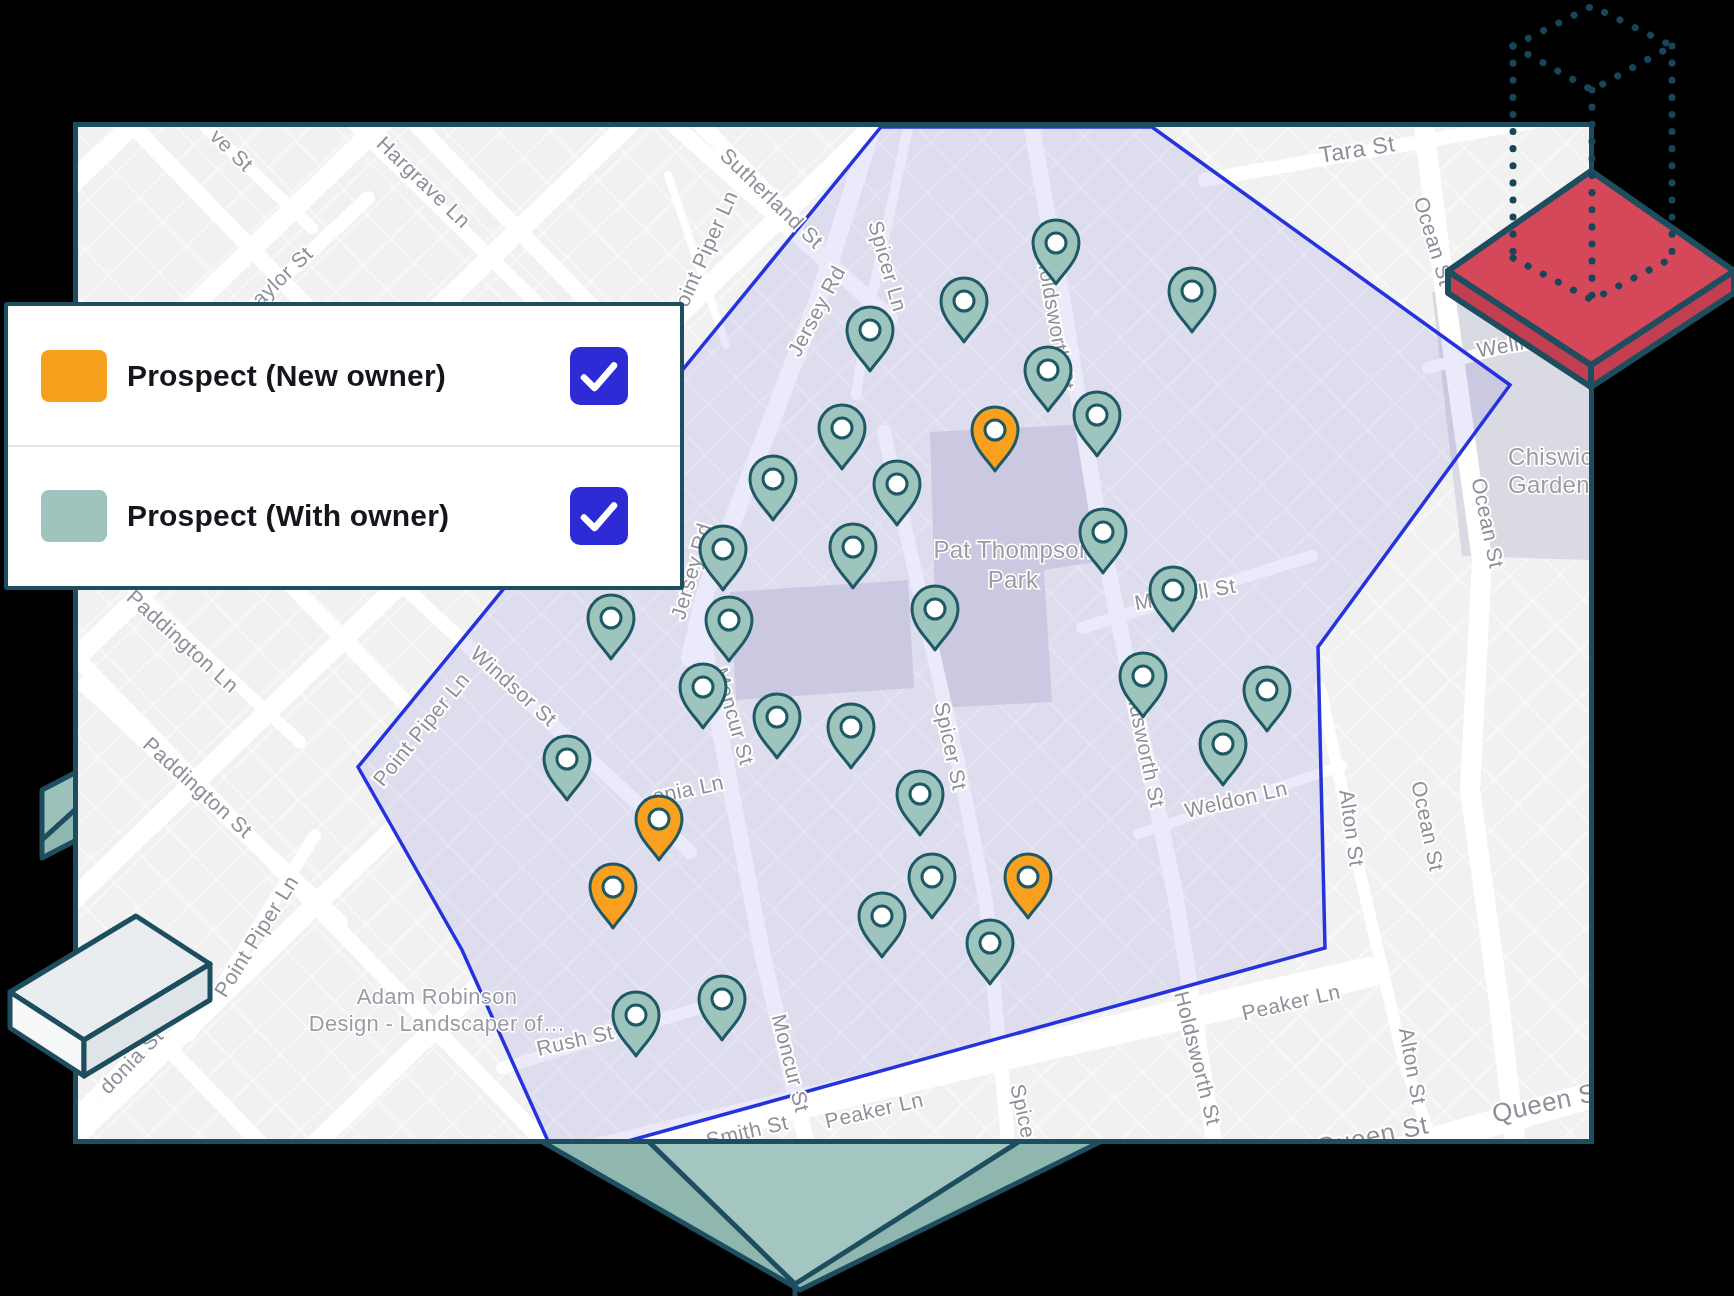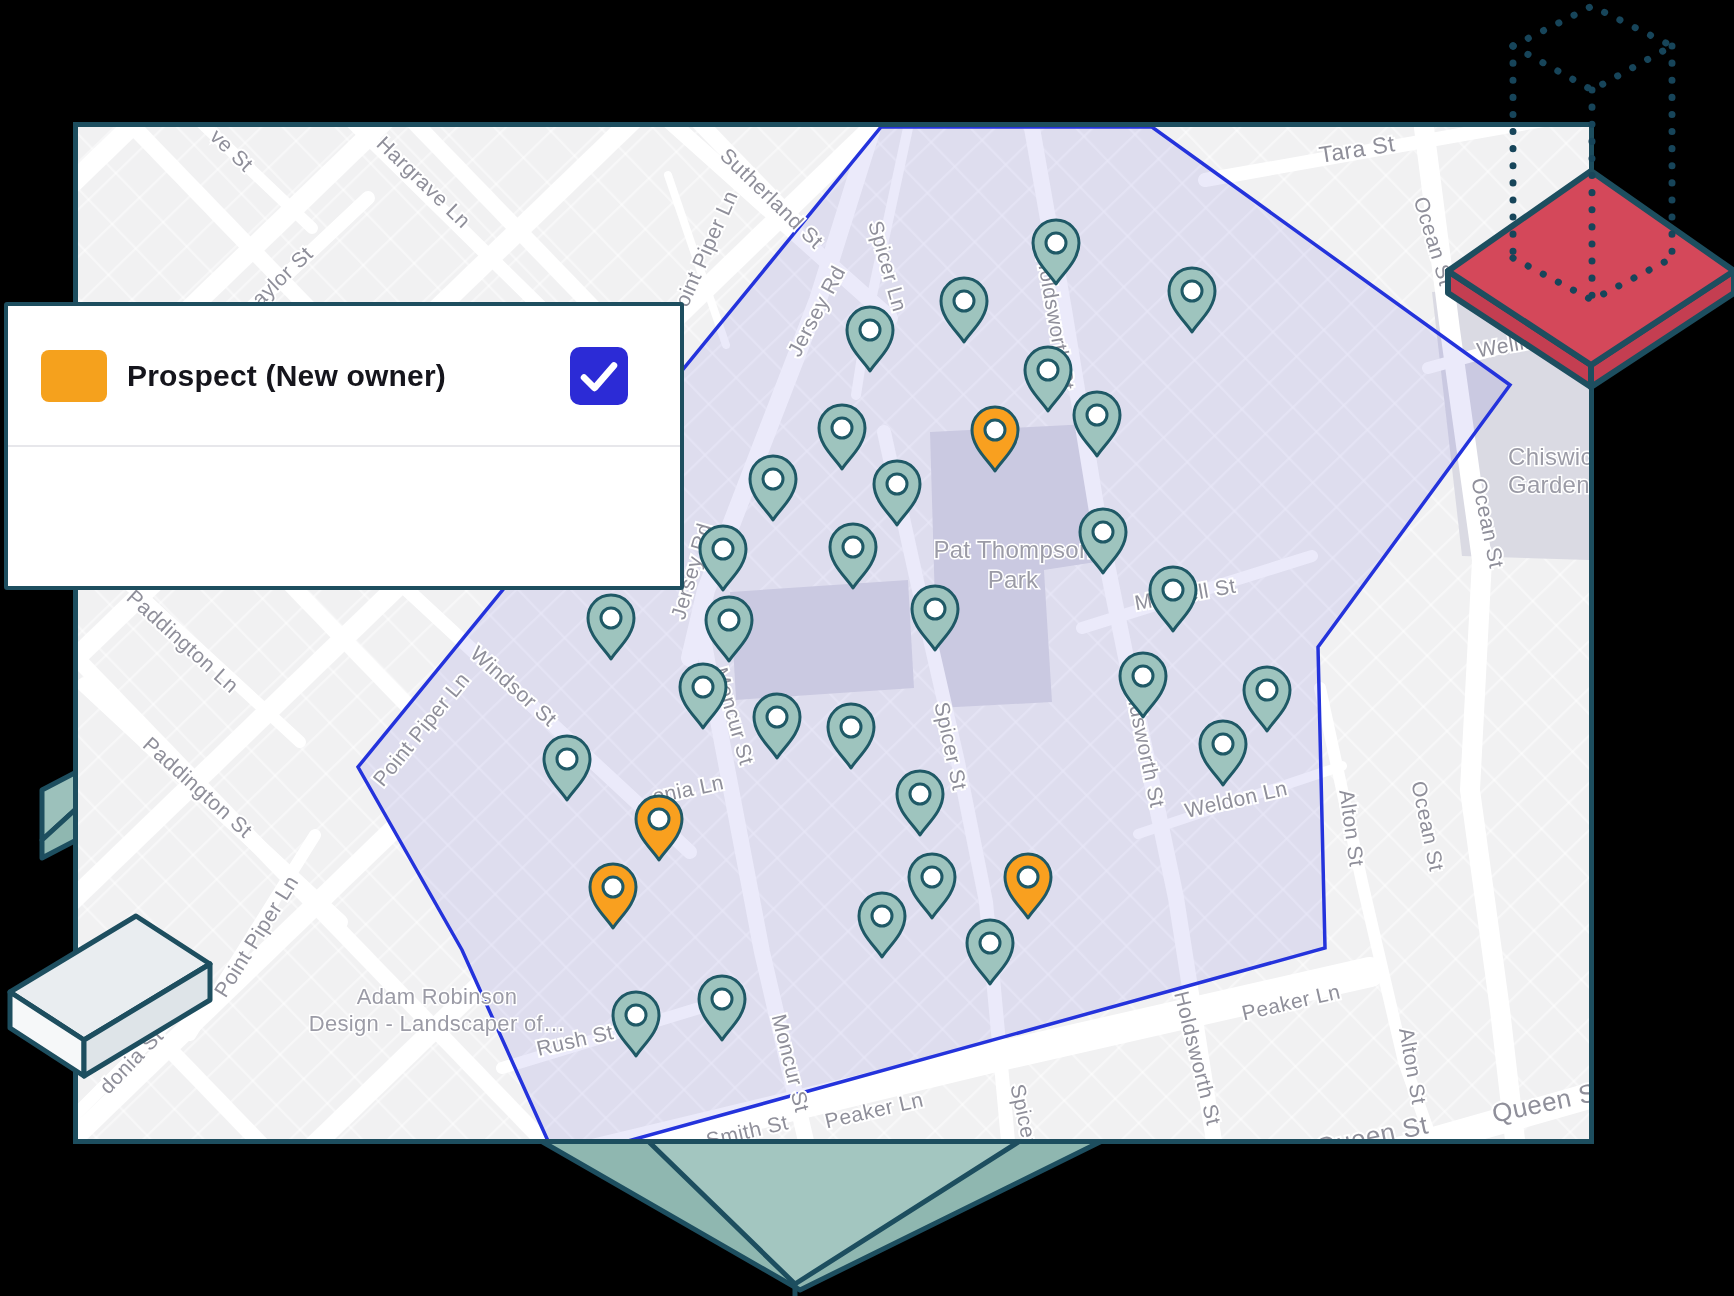--- a/index.html
+++ b/index.html
@@ -297,15 +297,24 @@
     <div class="legend-row">
       <div class="swatch" style="background: rgb(245, 161, 29);"></div>
       <div class="legend-label">Prospect (New owner)</div>
       <div class="checkbox" role="checkbox" aria-checked="true" style="background: rgb(44, 43, 214);">
         <svg viewBox="0 0 58 58">
           <polyline points="14,30.5 24.5,41 44,18.5" fill="none" stroke="#fff" stroke-width="6.5" stroke-linecap="round" stroke-linejoin="round"></polyline>
         </svg>
       </div>
     </div>
     <div class="legend-divider"></div>
+    <div class="legend-row">
+      <div class="swatch" style="background: rgb(159, 195, 189);"></div>
+      <div class="legend-label">Prospect (With owner)</div>
+      <div class="checkbox" role="checkbox" aria-checked="true" style="background: rgb(44, 43, 214);">
+        <svg viewBox="0 0 58 58">
+          <polyline points="14,30.5 24.5,41 44,18.5" fill="none" stroke="#fff" stroke-width="6.5" stroke-linecap="round" stroke-linejoin="round"></polyline>
+        </svg>
+      </div>
+    </div>
   </div>
 
 </div>
 
 </body></html>

